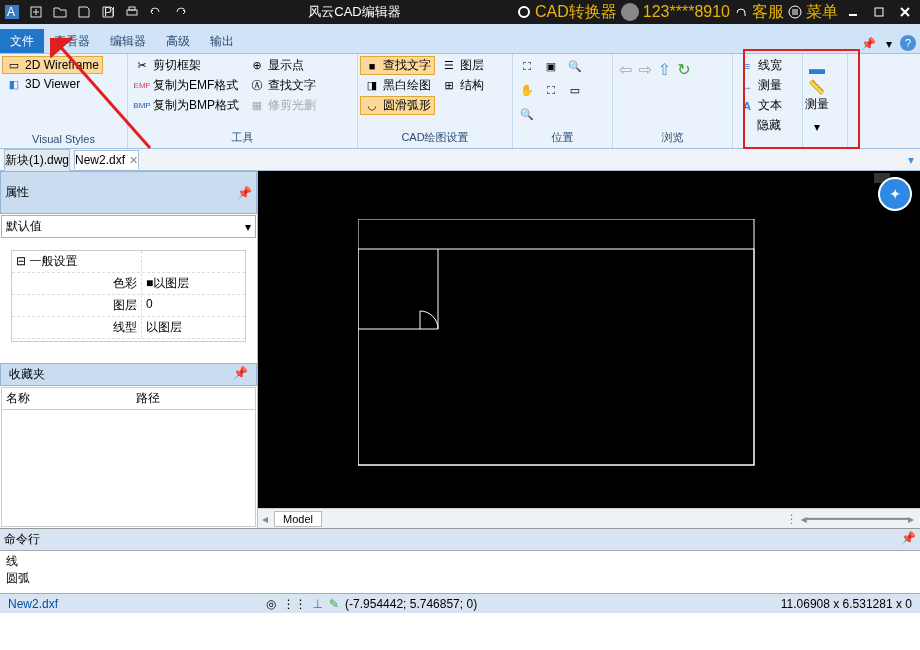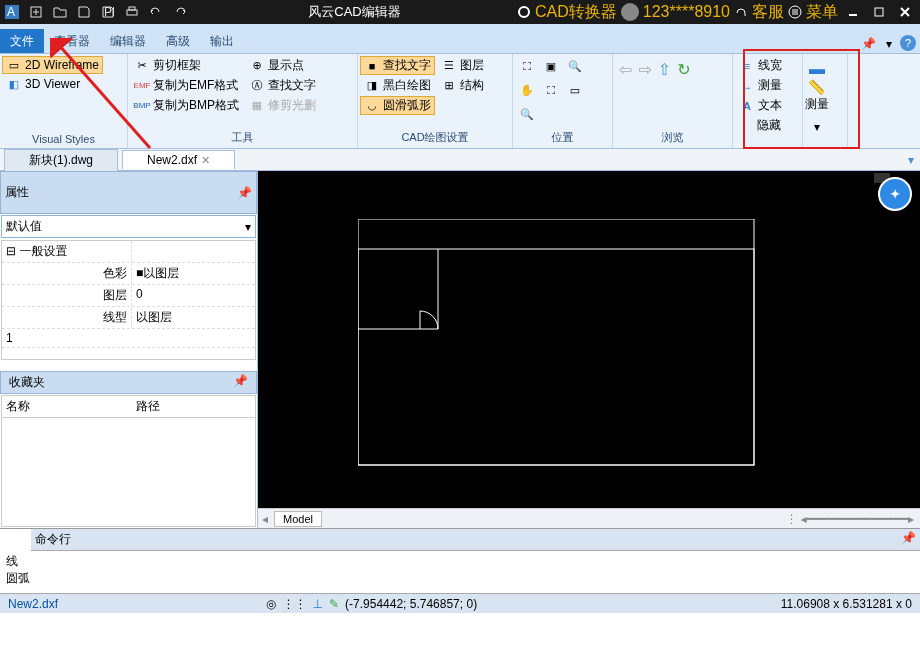--- a/index.html
+++ b/index.html
@@ -20,46 +20,46 @@
 .ribbon { height:95px; background:#eaf2fb; display:flex; border-bottom:1px solid #a5c0dd; }
 .ribbon-group { border-right:1px solid #c5d8ec; display:flex; flex-direction:column; padding:2px; }
 .ribbon-group .gbody { flex:1; display:flex; gap:2px; }
 .ribbon-group .glabel { text-align:center; font-size:11px; color:#2b4c72; padding:1px 0; }
 .rb-col { display:flex; flex-direction:column; gap:1px; }
 .rb-item { display:flex; align-items:center; gap:3px; padding:1px 4px; cursor:pointer; white-space:nowrap; }
 .rb-item.active { background:#fcd899; border:1px solid #e0a838; padding:0 3px; }
 .rb-icon { width:16px; height:16px; display:inline-flex; align-items:center; justify-content:center; font-size:11px; }
 .red-box { position:absolute; border:2px solid #e02020; }
 .tabs { height:22px; background:#f0f4f9; display:flex; align-items:center; border-bottom:1px solid #a5c0dd; padding-left:4px; gap:4px; }
-.tab { padding:2px 24px; border:1px solid #a5c0dd; border-bottom:none; background:#fff; cursor:pointer; display:flex; align-items:center; gap:4px; }
+.tab { padding:2px 0; border:1px solid #a5c0dd; border-bottom:none; background:#fff; cursor:pointer; display:flex; align-items:center; gap:4px; }
 .tab.inactive { background:#e0e8f2; }
 .tab .close { font-size:11px; color:#888; cursor:pointer; }
 .main { display:flex; height:357px; }
 .left-pane { width:258px; display:flex; flex-direction:column; border-right:1px solid #a5c0dd; }
 .panel-hdr { background:#c9dcf0; border:1px solid #96b4d6; padding:12px 4px; display:flex; align-items:center; justify-content:space-between; }
 .panel-hdr .pin { cursor:pointer; }
 .combo { border:1px solid #96b4d6; background:#fff; padding:2px 4px; display:flex; justify-content:space-between; align-items:center; margin:1px; }
-.prop-grid { border:1px solid #ccc; margin:1px; background:#fff; height:120px; overflow-y:scroll; }
+.prop-grid { border:1px solid #ccc; margin:11px; background:#fff; height:92px; overflow-y:scroll; }
 .prop-row { display:flex; border-bottom:1px dashed #ddd; }
 .prop-row .k { width:130px; padding:2px 4px; text-align:right; border-right:1px dashed #ddd; }
 .prop-row .v { flex:1; padding:2px 4px; }
 .prop-row.hdr { background:#fff; }
 .prop-row.hdr .k { text-align:left; padding-left:4px; }
 .fav-hdr { background:#c9dcf0; border:1px solid #96b4d6; padding:2px 8px; display:flex; justify-content:space-between; }
 .fav-th { display:flex; border-bottom:1px solid #ccc; padding:2px 4px; }
 .fav-th span:first-child { width:130px; }
 .fav-body { flex:1; background:#fff; border:1px solid #ccc; margin:1px; }
 .canvas-wrap { flex:1; display:flex; flex-direction:column; }
 .canvas { flex:1; background:#000; position:relative; }
 .canvas .badge { position:absolute; top:6px; right:8px; width:34px; height:34px; border-radius:50%; background:#2e89e5; display:flex; align-items:center; justify-content:center; color:#fff; font-size:14px; border:2px solid #fff; }
 .drawing { position:absolute; top:48px; left:100px; }
 .model-tabs { height:20px; background:#eef2f7; border-top:1px solid #ccc; display:flex; align-items:center; padding-left:4px; gap:6px; }
 .model-tab { padding:1px 8px; background:#fff; border:1px solid #bbb; font-size:11px; }
 .cmd-pane { border-top:1px solid #999; }
-.cmd-hdr { background:#d8e4f2; padding:2px 4px; display:flex; justify-content:space-between; border-bottom:1px solid #aaa;margin-left:31px; }
+.cmd-hdr { background:#d8e4f2; padding:2px 4px; display:flex; justify-content:space-between; border-bottom:1px solid #aaa; }
 .cmd-body { height:42px; background:#fff; padding:2px 6px; overflow-y:scroll; font-size:12px; }
 .cmd-line { display:flex; border-top:1px solid #aaa; }
 .cmd-line .lbl { background:#d8e4f2; padding:2px 8px; border-right:1px solid #aaa; }
 .cmd-line input { flex:1; border:none; padding:2px 6px; background:#fff; }
 .status { height:20px; background:#d8e4f2; display:flex; align-items:center; border-top:1px solid #aaa; font-size:11px; }
 .status .fname { padding:0 8px; color:#0050a0; }
 .status .mid { margin-left:200px; display:flex; align-items:center; gap:6px; }
 .status .coords { margin-left:auto; padding:0 8px; }
 .arrow { position:absolute; pointer-events:none; z-index:50; }
 </style>

